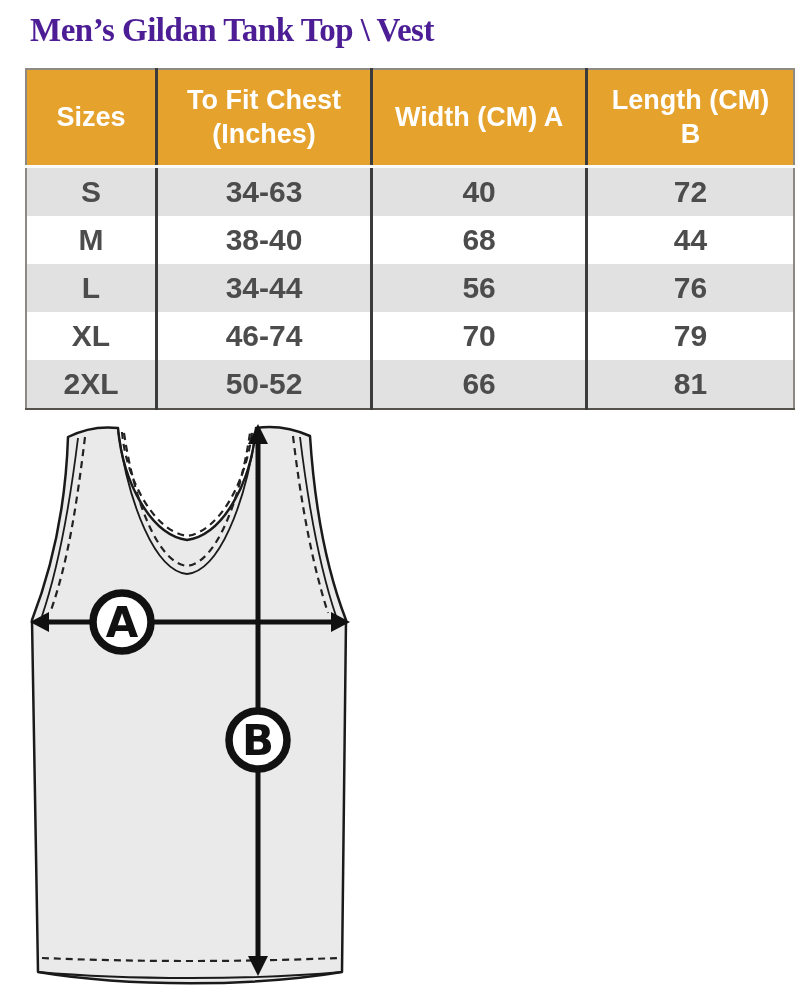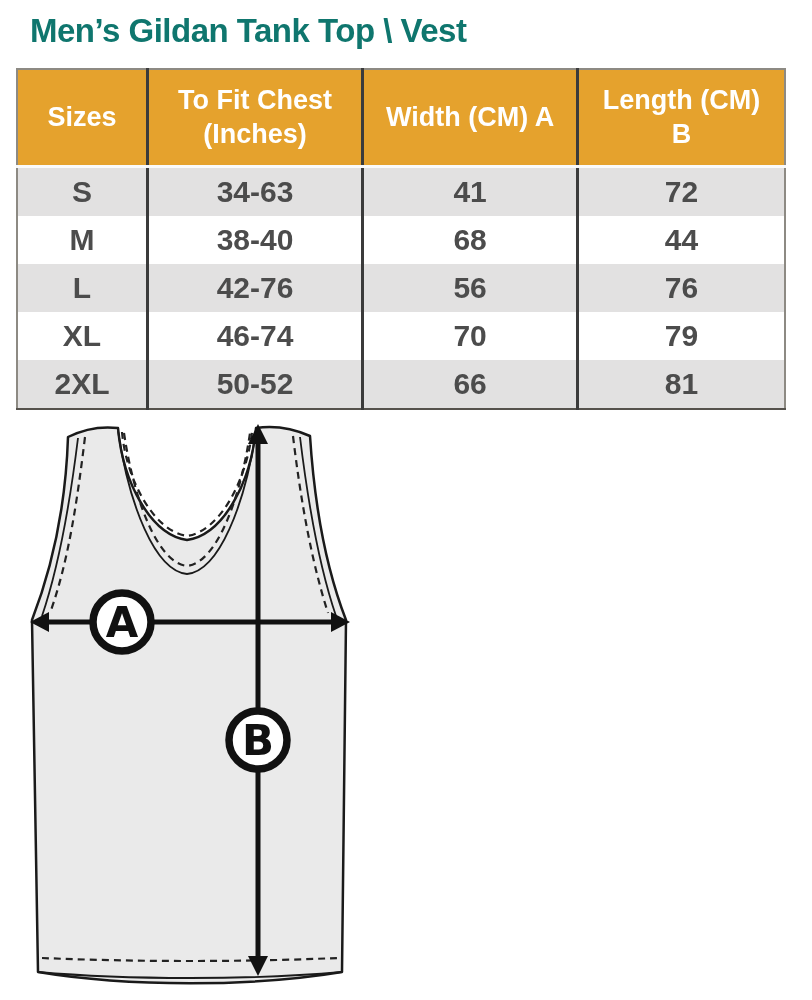--- a/index.html
+++ b/index.html
@@ -2,27 +2,27 @@
 <html><head>
 <meta charset="utf-8">
 <style>
   html,body{margin:0;padding:0;background:#ffffff;}
   body{width:812px;height:1000px;font-family:"Liberation Sans",sans-serif;}
   .page{position:relative;width:812px;height:1000px;overflow:hidden;background:#ffffff;}
 
   
   .title{
     position:absolute;left:30px;top:12px;
-    font-size:33px;font-weight:bold;color:#0f766e;
-    letter-spacing:-0.5px;white-space:nowrap;
+    font-size:33px;font-weight:bold;color:#4c1d95;
+    letter-spacing:-0.5px;white-space:nowrap;font-family:Liberation Serif, serif;
   }
 
   
   table.size-table{
-    position:absolute;left:16px;top:68px;width:770px;
+    position:absolute;left:25px;top:68px;width:770px;
     border-collapse:collapse;table-layout:fixed;text-align:center;
     border:2px solid #8d8a83;
   }
   .size-table th{
     background:#E5A22D;color:#ffffff;
     font-size:27px;font-weight:bold;height:95px;
     vertical-align:middle;line-height:1.25;padding:0 4px;
     border-bottom:3px solid #fafafa;
   }
   .size-table th + th, .size-table td + td{border-left:3px solid #3b3b3b;}
@@ -81,32 +81,32 @@
         <th>
           <span class="th-line">Length  (CM)</span>
           <span class="th-line">B</span>
         </th>
       </tr>
     </thead>
     <tbody>
       <tr>
         <td>S</td>
         <td>34-63</td>
-        <td>41</td>
+        <td>40</td>
         <td>72</td>
       </tr>
       <tr>
         <td>M</td>
         <td>38-40</td>
         <td>68</td>
         <td>44</td>
       </tr>
       <tr>
         <td>L</td>
-        <td>42-76</td>
+        <td>34-44</td>
         <td>56</td>
         <td>76</td>
       </tr>
       <tr>
         <td>XL</td>
         <td>46-74</td>
         <td>70</td>
         <td>79</td>
       </tr>
       <tr>

